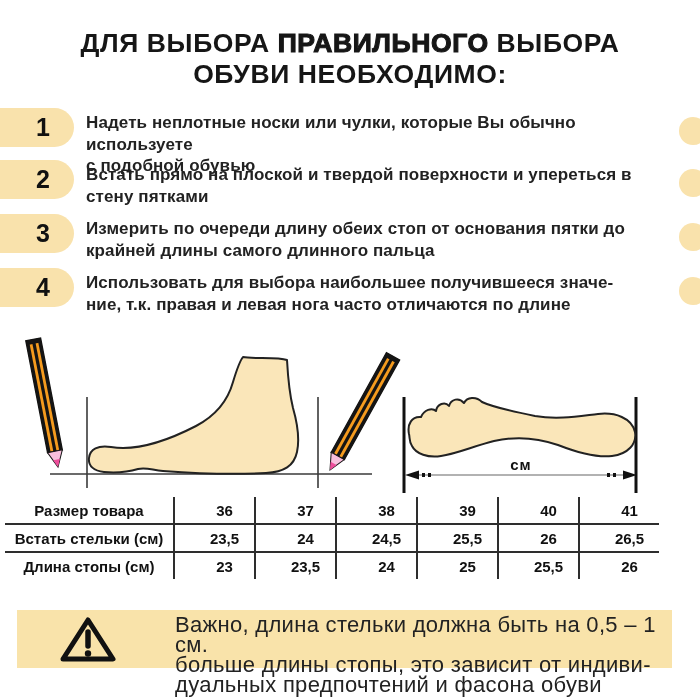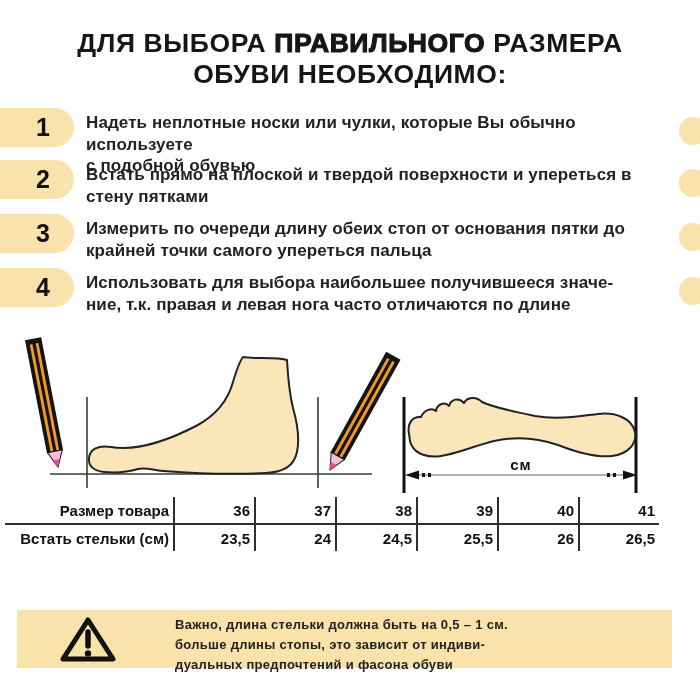--- a/index.html
+++ b/index.html
@@ -37,47 +37,47 @@
   #step1{top:108px}#step2{top:160px}#step3{top:214px}#step4{top:268px}
 
   
   .illustration{position:absolute;top:330px;left:0;}
 
   
   table.size-table{
     position:absolute;top:497px;left:5px;border-collapse:collapse;table-layout:fixed;
   }
   table.size-table td{
-    font-size:15px;font-weight:700;text-align:right;color:#111;
+    font-size:15px;font-weight:700;text-align:center;color:#111;
     height:24px;padding:1px 4px;
     border-left:2px solid #2e2e2e;border-top:2px solid #2e2e2e;
   }
   table.size-table td:first-child{border-left:none;width:160px;}
   table.size-table tr:first-child td{border-top:none;}
   table.size-table td.num{width:51px;padding-left:24px;}
 
   
   .warning-band{
     position:absolute;top:610px;left:17px;width:655px;height:58px;
     background:#f9e3aa;
   }
   .warning-icon{position:absolute;left:42px;top:5px;}
   .warning-text{
     position:absolute;left:158px;top:5px;
-    font-size:13px;line-height:20px;font-weight:700;letter-spacing:.3px;
+    font-size:22px;line-height:20px;font-weight:400;letter-spacing:.3px;
     white-space:pre-line;color:#222;
   }
 </style>
 </head>
 <body>
 
 <div class="page">
 
   <header class="title">
-    <div class="t-line"><span>ДЛЯ ВЫБОРА </span><span class="xbold">ПРАВИЛЬНОГО</span><span> РАЗМЕРА</span></div>
+    <div class="t-line"><span>ДЛЯ ВЫБОРА </span><span class="xbold">ПРАВИЛЬНОГО</span><span> ВЫБОРА</span></div>
     <div class="t-line">ОБУВИ НЕОБХОДИМО:</div>
   </header>
 
   <div class="step" id="step1">
     <div class="badge">
         <span>1</span>
       </div>
     <div class="step-text">Надеть неплотные носки или чулки, которые Вы обычно используете
 с подобной обувью</div>
     <div class="dot"></div>
@@ -88,21 +88,21 @@
       </div>
     <div class="step-text">Встать прямо на плоской и твердой поверхности и упереться в
 стену пятками</div>
     <div class="dot"></div>
   </div>
   <div class="step" id="step3">
     <div class="badge">
         <span>3</span>
       </div>
     <div class="step-text">Измерить по очереди длину обеих стоп от основания пятки до
-крайней точки самого упереться пальца</div>
+крайней длины самого длинного пальца</div>
     <div class="dot"></div>
   </div>
   <div class="step" id="step4">
     <div class="badge">
         <span>4</span>
       </div>
     <div class="step-text">Использовать для выбора наибольшее получившееся значе-
 ние, т.к. правая и левая нога часто отличаются по длине</div>
     <div class="dot"></div>
   </div>
@@ -178,20 +178,29 @@
     </tr>
     <tr>
       <td>Встать стельки (см)</td>
       <td class="num">23,5</td>
       <td class="num">24</td>
       <td class="num">24,5</td>
       <td class="num">25,5</td>
       <td class="num">26</td>
       <td class="num">26,5</td>
     </tr>
+    <tr>
+      <td>Длина стопы (см)</td>
+      <td class="num">23</td>
+      <td class="num">23,5</td>
+      <td class="num">24</td>
+      <td class="num">25</td>
+      <td class="num">25,5</td>
+      <td class="num">26</td>
+    </tr>
   </tbody>
     </table>
 
   <div class="warning-band">
     <svg class="warning-icon" width="58" height="50" viewBox="0 0 58 50">
       <polygon points="29,5 54,44 4,44" fill="none" stroke="#111" stroke-width="5" stroke-linejoin="round"></polygon>
       <line x1="29" y1="17" x2="29" y2="31" stroke="#111" stroke-width="5.5" stroke-linecap="round"></line>
       <circle cx="29" cy="38.5" r="3.2" fill="#111"></circle>
     </svg>
     <div class="warning-text">Важно, длина стельки должна быть на 0,5 – 1 см.

